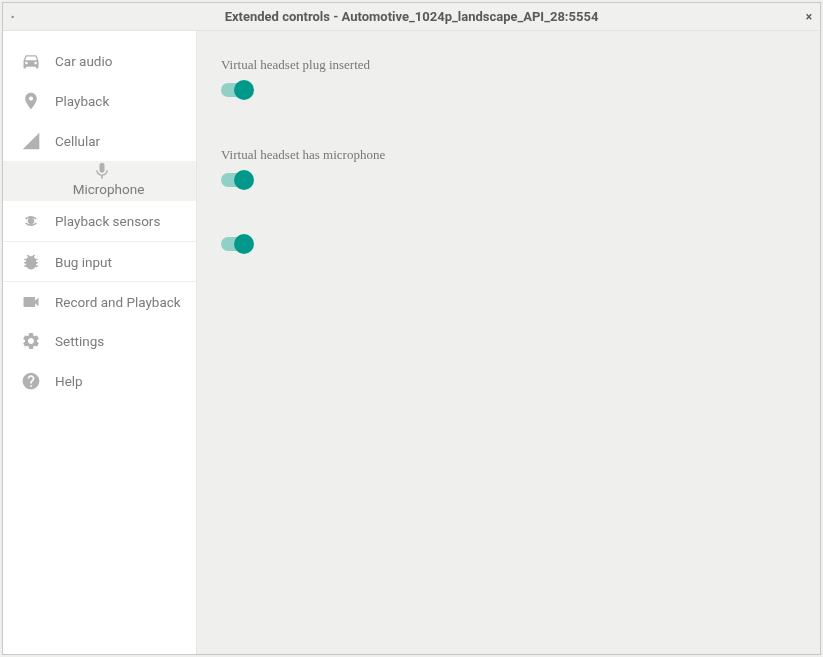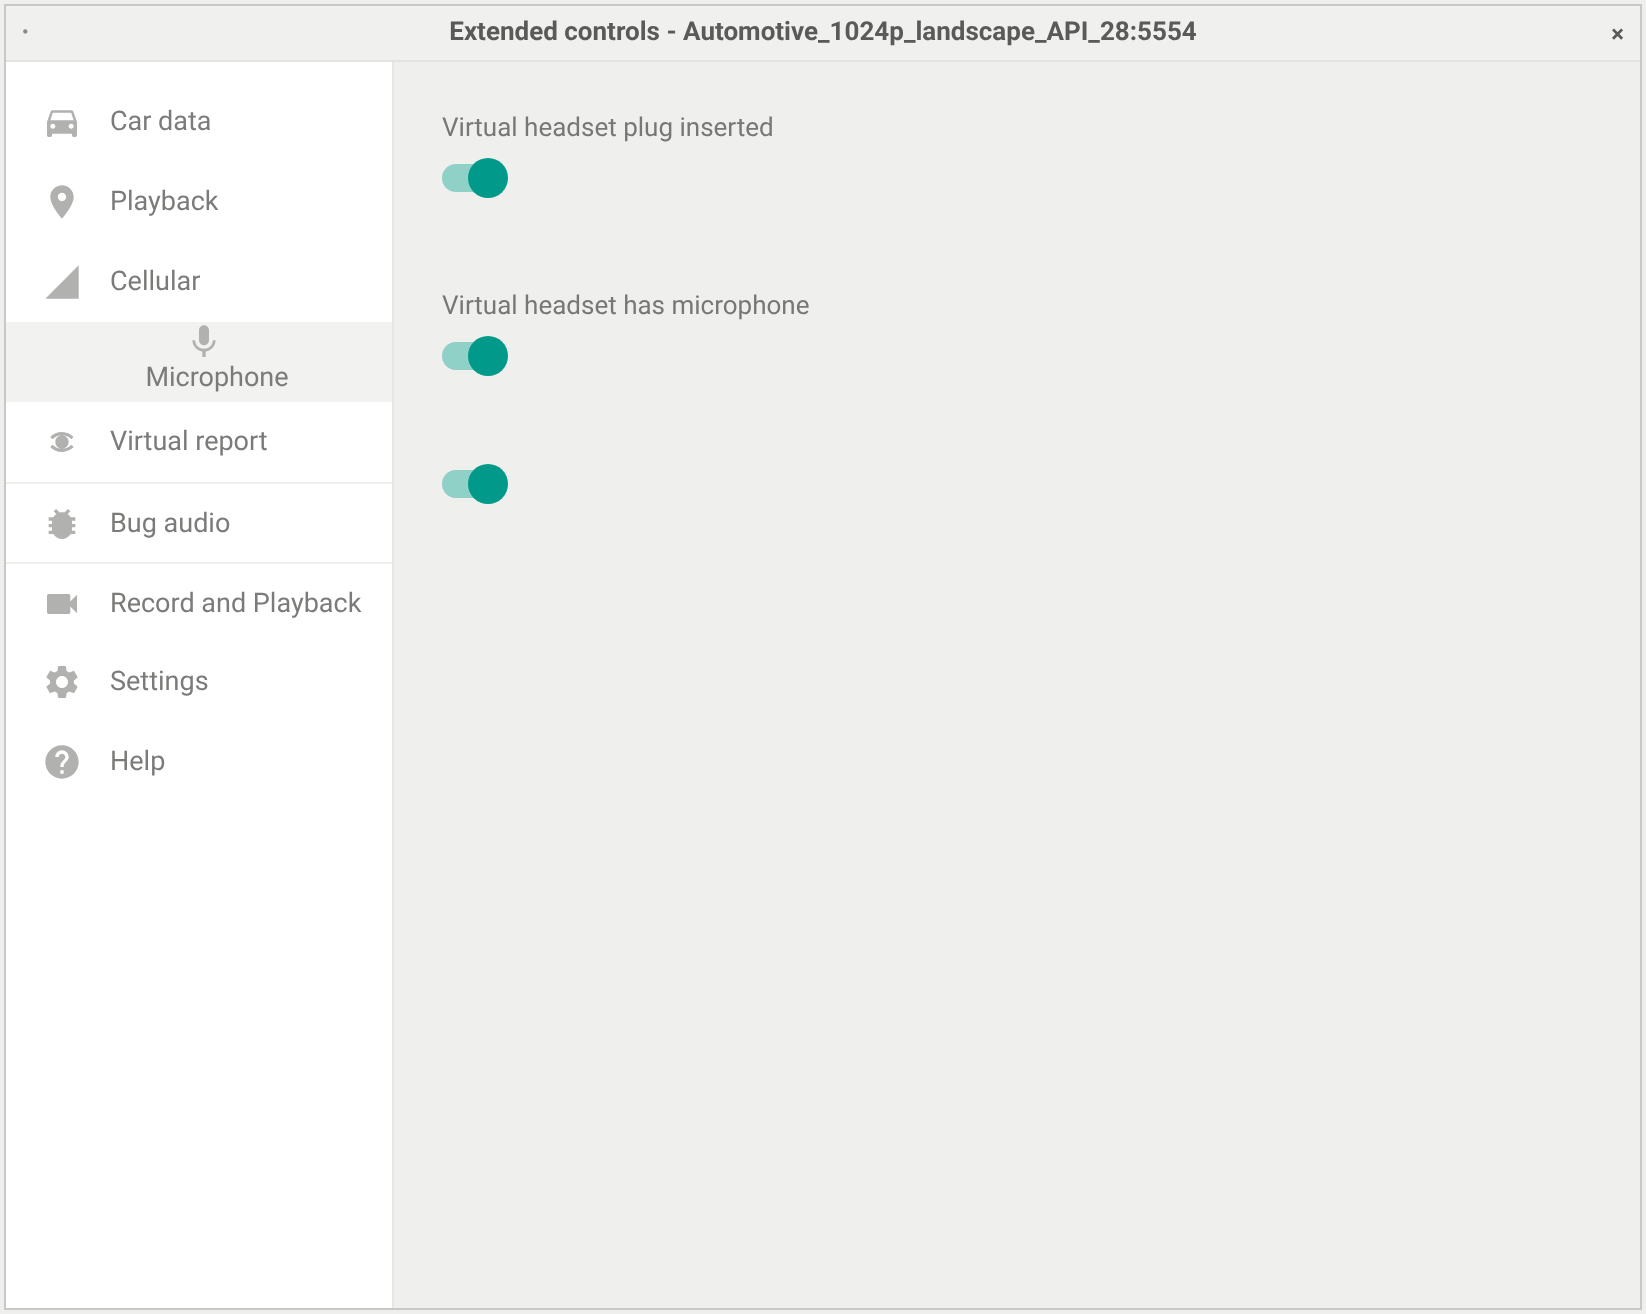--- a/index.html
+++ b/index.html
@@ -88,20 +88,21 @@
       flex: 1;
       padding: 26px 24px;
     }
     .setting-group {
       margin-bottom: 50px;
     }
     .setting-label {
       font-size: 13px;
       color: #777775;
       margin-bottom: 10px;
+      font-family: Liberation Serif, serif;
     }
     .toggle {
       position: relative;
       width: 30px;
       height: 14px;
       background: #8fd0c7;
       border-radius: 7px;
       cursor: default;
     }
     .toggle::after {
@@ -126,21 +127,21 @@
   </div>
   <div class="body">
     <div class="sidebar">
 
       <div class="sidebar-item">
         <span class="icon">
           <svg viewBox="0 0 24 24">
               <path d="M18.92 6.01C18.72 5.42 18.16 5 17.5 5h-11c-.66 0-1.21.42-1.42 1.01L3 12v8c0 .55.45 1 1 1h1c.55 0 1-.45 1-1v-1h12v1c0 .55.45 1 1 1h1c.55 0 1-.45 1-1v-8l-2.08-5.99zM6.5 16c-.83 0-1.5-.67-1.5-1.5S5.67 13 6.5 13s1.5.67 1.5 1.5S7.33 16 6.5 16zm11 0c-.83 0-1.5-.67-1.5-1.5s.67-1.5 1.5-1.5 1.5.67 1.5 1.5-.67 1.5-1.5 1.5zM5 11l1.5-4.5h11L19 11H5z"></path>
             </svg>
         </span>
-        <span>Car data</span>
+        <span>Car audio</span>
       </div>
 
       <div class="sidebar-item">
         <span class="icon">
           <svg viewBox="0 0 24 24">
               <path d="M12 2C8.13 2 5 5.13 5 9c0 5.25 7 13 7 13s7-7.75 7-13c0-3.87-3.13-7-7-7zm0 9.5c-1.38 0-2.5-1.12-2.5-2.5s1.12-2.5 2.5-2.5 2.5 1.12 2.5 2.5-1.12 2.5-2.5 2.5z"></path>
             </svg>
         </span>
         <span>Playback</span>
       </div>
@@ -162,30 +163,30 @@
         </span>
         <span>Microphone</span>
       </div>
 
       <div class="sidebar-item">
         <span class="icon">
           <svg viewBox="0 0 24 24">
               <path d="M12 8c-2.21 0-4 1.79-4 4s1.79 4 4 4 4-1.79 4-4-1.79-4-4-4zm6.93 1.07A9.969 9.969 0 0 0 12 6c-2.76 0-5.26 1.12-7.07 2.93l1.41 1.41A7.975 7.975 0 0 1 12 8c2.21 0 4.21.9 5.66 2.34l1.27-1.27zM4.93 14.93A9.969 9.969 0 0 0 12 18c2.76 0 5.26-1.12 7.07-2.93l-1.41-1.41A7.975 7.975 0 0 1 12 16a7.975 7.975 0 0 1-5.66-2.34l-1.41 1.27z"></path>
             </svg>
         </span>
-        <span>Virtual report</span>
+        <span>Playback sensors</span>
       </div>
 
       <div class="sidebar-item">
         <span class="icon">
           <svg viewBox="0 0 24 24">
               <path d="M20 8h-2.81c-.45-.78-1.07-1.45-1.82-1.96L17 4.41 15.59 3l-2.17 2.17C12.96 5.06 12.49 5 12 5c-.49 0-.96.06-1.41.17L8.41 3 7 4.41l1.62 1.63C7.88 6.55 7.26 7.22 6.81 8H4v2h2.09c-.05.33-.09.66-.09 1v1H4v2h2v1c0 .34.04.67.09 1H4v2h2.81c1.04 1.79 2.97 3 5.19 3s4.15-1.21 5.19-3H20v-2h-2.09c.05-.33.09-.66.09-1v-1h2v-2h-2v-1c0-.34-.04-.67-.09-1H20V8z"></path>
             </svg>
         </span>
-        <span>Bug audio</span>
+        <span>Bug input</span>
       </div>
 
 
       <div class="sidebar-item">
         <span class="icon">
           <svg viewBox="0 0 24 24">
               <path d="M17 10.5V7c0-.55-.45-1-1-1H4c-.55 0-1 .45-1 1v10c0 .55.45 1 1 1h12c.55 0 1-.45 1-1v-3.5l4 4v-11l-4 4z"></path>
             </svg>
         </span>
         <span>Record and Playback</span>

